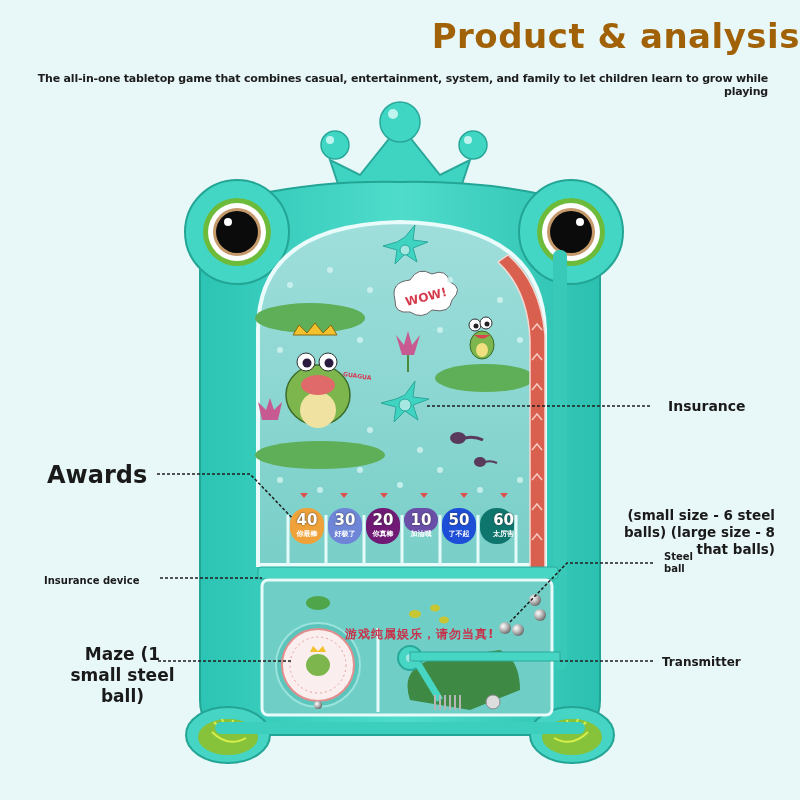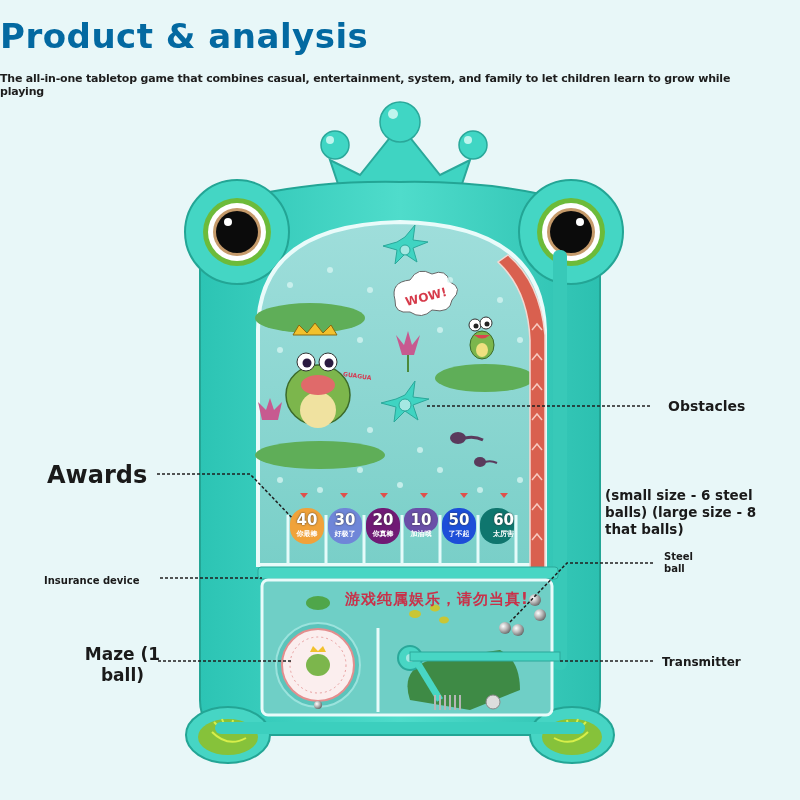--- a/index.html
+++ b/index.html
@@ -5,36 +5,36 @@
   * { box-sizing: border-box; margin: 0; padding: 0; }
   html, body { width: 800px; height: 800px; overflow: hidden; }
   body {
     background: #e8f7f8;
     font-family: "DejaVu Sans", sans-serif;
     position: relative;
     color: #1a1a1a;
   }
   .title {
     position: absolute; top: 16px; left: 0; width: 800px;
-    text-align: left; font-size: 34px; font-weight: bold;
-    letter-spacing: 0.5px; color: #0369a1;
+    text-align: right; font-size: 34px; font-weight: bold;
+    letter-spacing: 0.5px; color: #a16207;
   }
   .subtitle {
     position: absolute; top: 72px; left: 0; width: 768px;
-    text-align: left; font-size: 11px; font-weight: bold; color: #1d1d1d;
+    text-align: right; font-size: 11px; font-weight: bold; color: #1d1d1d;
     letter-spacing: -0.2px;
   }
   .label { position: absolute; font-weight: bold; color: #1a1a1a; }
 
   
   .product { position: absolute; left: 0; top: 0; width: 800px; height: 800px; }
   .chip { position: absolute; border-radius: 16px; color: #fff; font-weight: bold; text-align: center; }
   .chip .num { font-size: 15px; display: block; margin-top: 3px; text-shadow: 0 0 2px #333; }
   .chip .cn { font-size: 7px; display: block; }
-  .slogan { position: absolute; font-size: 15px; color: #c8324a; font-weight: bold; letter-spacing: 1px; }
+  .slogan { position: absolute; font-size: 12px; color: #c8324a; font-weight: bold; letter-spacing: 1px; margin-top: 36px; }
   .wow { position: absolute; font-size: 12px; font-weight: bold; color: #d63a4a; transform: rotate(-14deg); }
   .guagua { position: absolute; font-size: 6px; font-weight: bold; color: #d6364f; transform: rotate(8deg); }
 </style>
 </head>
 <body>
 
 <div class="title">Product &amp; analysis</div>
 <div class="subtitle">The all-in-one tabletop game that combines casual, entertainment, system, and family to let children learn to grow while playing</div>
 
 <svg class="product" viewBox="0 0 800 800" width="800" height="800">
@@ -277,35 +277,36 @@
       <span class="cn">了不起</span>
   </div>
   <div class="chip" style="left:480px; top:508px; width:34px; height:36px; background:#0f766e;text-align:right;">
     <span class="num">60</span>
       <span class="cn">太厉害</span>
   </div>
 </div>
 
 <div class="slogan" style="left:345px; top:590px;">游戏纯属娱乐，请勿当真!</div>
 
-<div class="label" style="left:668px; top:398px; font-size:14px;">Obstacles</div>
+<div class="label" style="left:668px; top:398px; font-size:14px;">Insurance</div>
 
 <div class="label" style="left:47px; top:461px; font-size:24px;">Awards</div>
 
-<div class="label" style="left:605px; top:487px; width:170px; font-size:13.5px; text-align:left; line-height:17px;">
+<div class="label" style="left:605px; top:507px; width:170px; font-size:13.5px; text-align:right; line-height:17px;">
   <div>(small size - 6 steel</div>
   <div>balls) (large size - 8</div>
   <div>that balls)</div>
 </div>
 
 <div class="label" style="left:664px; top:551px; width:56px; font-size:10px; text-align:left; line-height:12px;">
   <div>Steel</div>
   <div>ball</div>
 </div>
 
 <div class="label" style="left:44px; top:575px; font-size:10px;">Insurance device</div>
 
 <div class="label" style="left:60px; top:644px; width:125px; font-size:17px; text-align:center; line-height:21px;">
   <div>Maze (1</div>
+  <div>small steel</div>
   <div>ball)</div>
 </div>
 
 <div class="label" style="left:662px; top:655px; font-size:12px;">Transmitter</div>
 
 </body></html>

